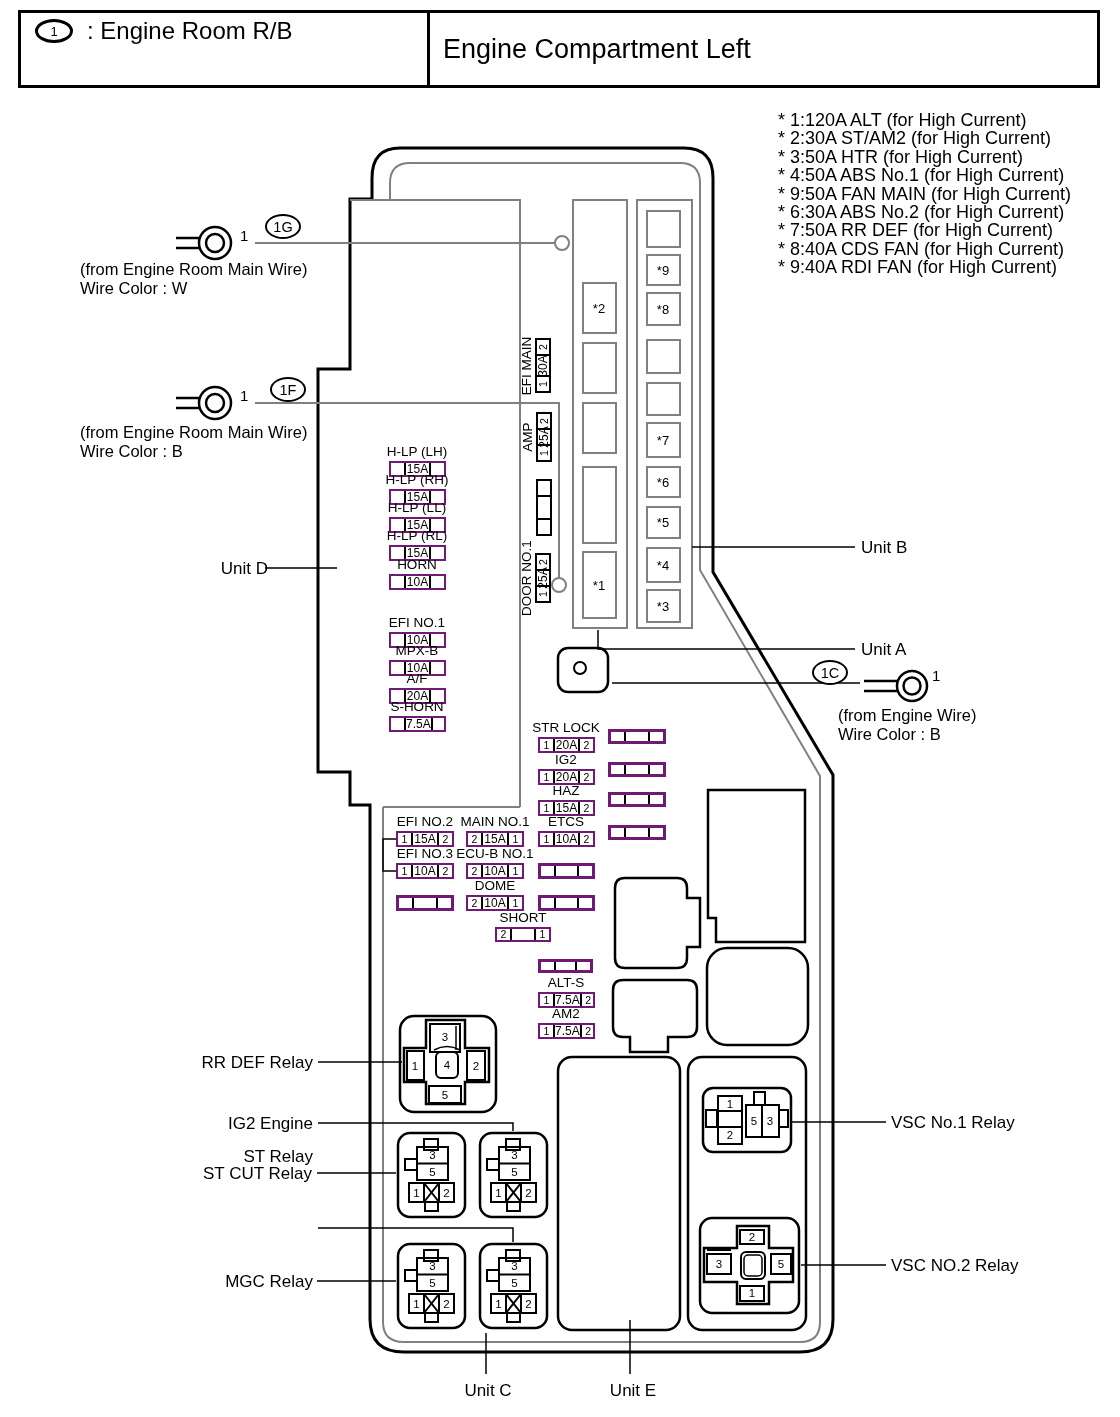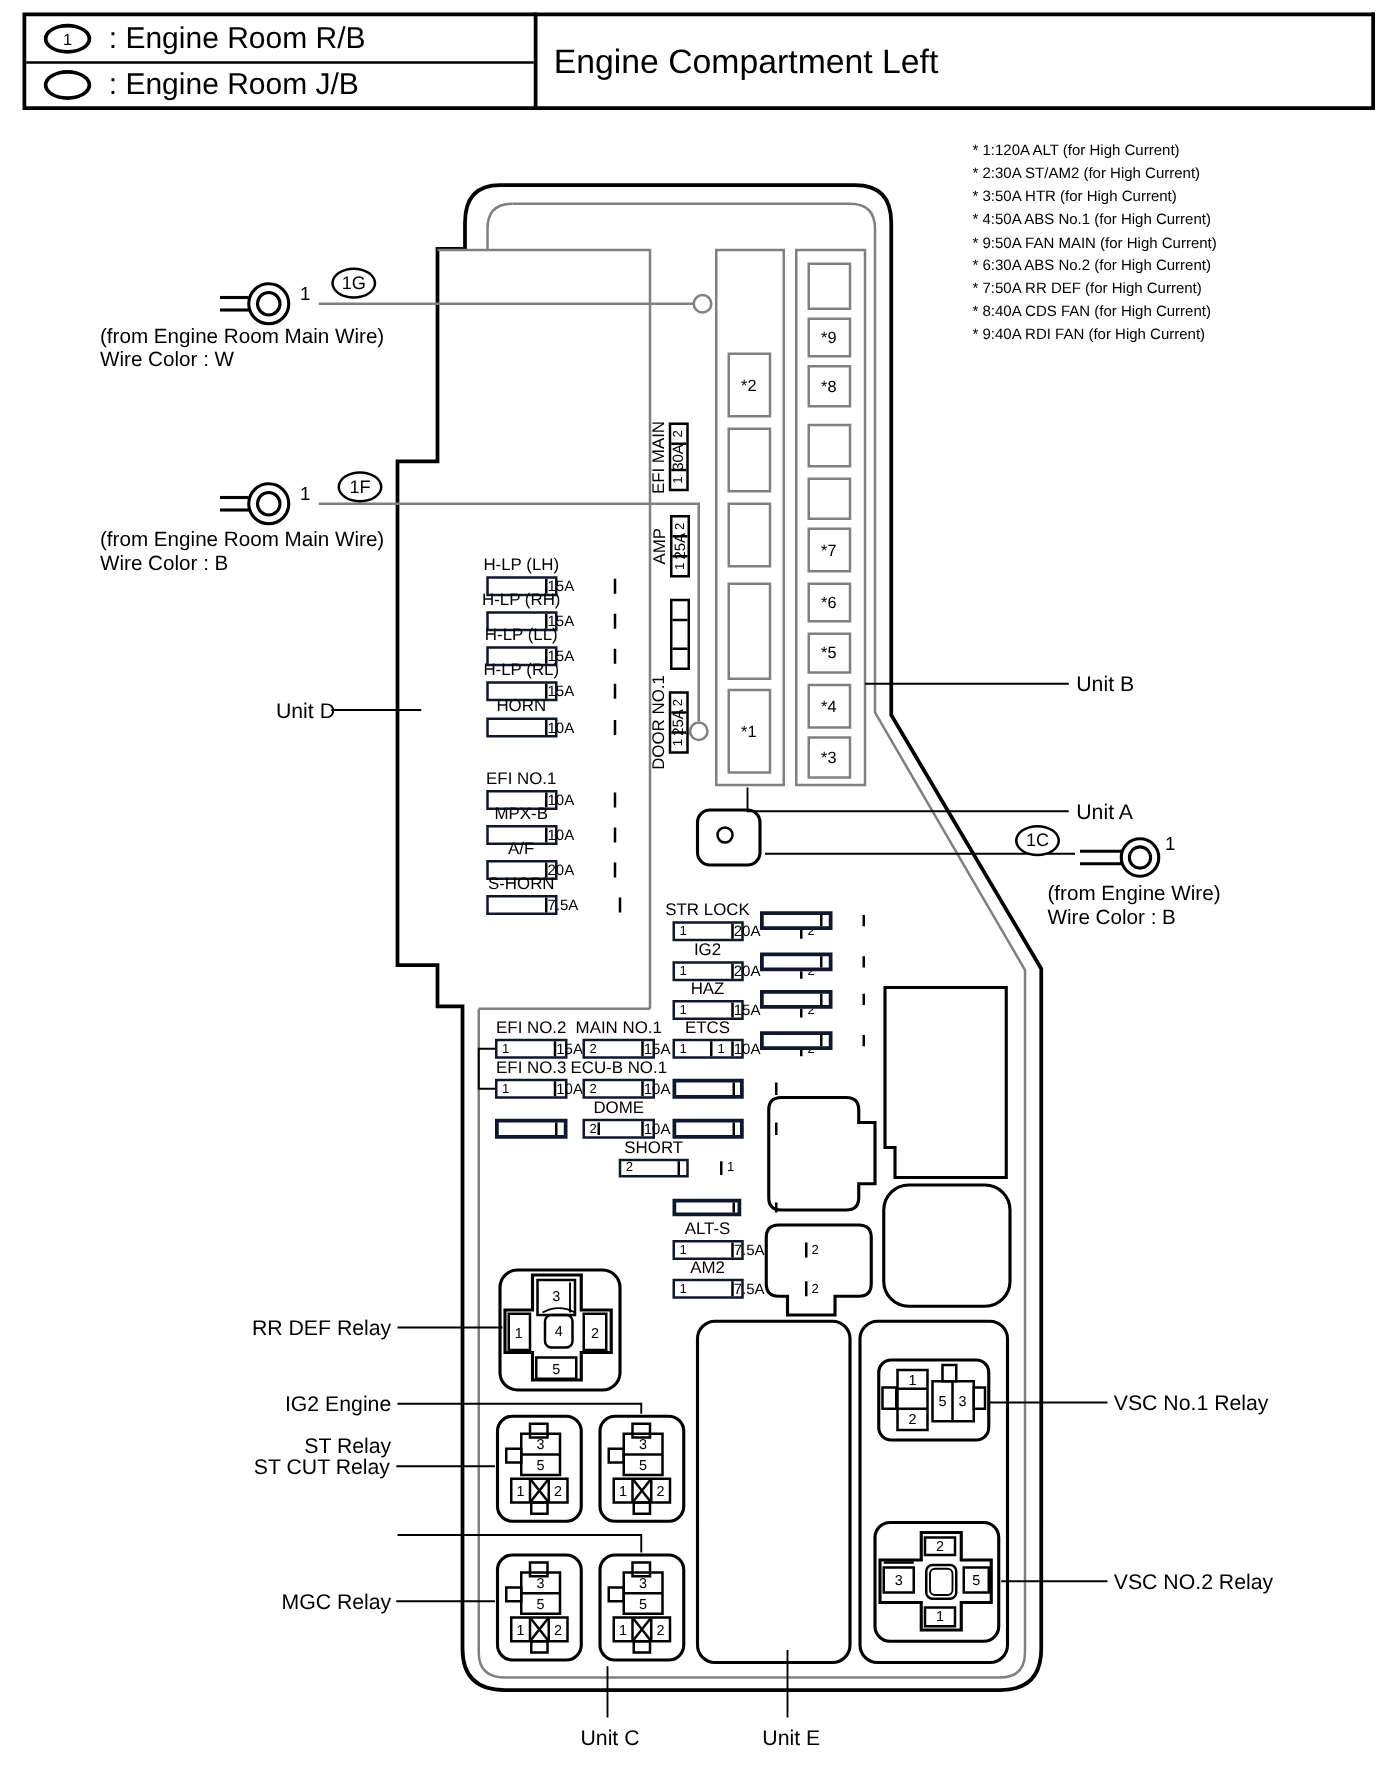--- a/index.html
+++ b/index.html
@@ -9,32 +9,32 @@
   
   .legend{position:absolute;left:18px;top:10px;width:412px;height:78px;border:3px solid #000;box-sizing:border-box;}
   .legend .row{height:36px;display:flex;align-items:center;gap:14px;padding-left:14px;box-sizing:border-box;font-size:24px;}
   .legend .row+.row{border-top:2px solid #000;}
   .sym{width:38px;height:24px;border:3px solid #000;border-radius:50%;display:flex;align-items:center;
        justify-content:center;font-size:13px;box-sizing:border-box;flex:0 0 auto;}
   .titlebox{position:absolute;left:427px;top:10px;width:673px;height:78px;border:3px solid #000;border-left:none;
             display:flex;align-items:center;padding-left:16px;font-size:27px;box-sizing:border-box;}
   
   .notes{position:absolute;left:778px;top:111px;}
-  .note{font-size:12px;line-height:18.4px;white-space:nowrap;}
+  .note{font-size:18px;line-height:18.4px;white-space:nowrap;}
   
   .lab{position:absolute;font-size:17px;white-space:nowrap;line-height:1;}
   .lab.r{transform:translateX(-100%);}
   .lab.c{transform:translateX(-50%);}
   .sm{font-size:15px;}
   .wiretxt{position:absolute;font-size:16.5px;line-height:19px;white-space:nowrap;}
   .tag{position:absolute;border:2px solid #000;border-radius:50%;display:flex;align-items:center;
        justify-content:center;font-size:14.5px;background:#fff;box-sizing:border-box;width:36px;height:25px;text-align:right;}
   
   .flabel{position:absolute;transform:translateX(-50%);font-size:13.5px;white-space:nowrap;line-height:1;text-align:center;}
-  .fuse{position:absolute;display:flex;border:2px solid #0f172a;background:#fff;box-sizing:border-box;gap:32px;}
+  .fuse{position:absolute;display:flex;border:2px solid #701a75;background:#fff;box-sizing:border-box;}
   .fuse>div{display:flex;align-items:center;justify-content:center;font-size:10.5px;line-height:1;}
   .fuse>div+div{border-left:2px solid #000;}
   .fuse>.s{width:13px;flex:0 0 auto;}
   .fuse>.m{flex:1;font-size:12px;}
   .fuse.em{border-width:3px;}
   .vfuse{position:absolute;display:flex;flex-direction:column;border:2px solid #000;background:#fff;box-sizing:border-box;}
   .vfuse>div{display:flex;align-items:center;justify-content:center;font-size:10.5px;overflow:visible;}
   .vfuse>div+div{border-top:2px solid #000;}
   .vfuse>.vt{height:14px;flex:0 0 auto;}
   .vfuse>.vm{flex:1;font-size:12px;}
@@ -256,24 +256,20 @@
     <text x="781" y="1268">5</text>
     <text x="752" y="1297">1</text>
   </g>
 </svg>
 
 <div class="legend">
   <div class="row">
     <span class="sym">1</span>
     <span>: Engine Room R/B</span>
   </div>
-  <div class="row">
-    <span class="sym"></span>
-    <span>: Engine Room J/B</span>
-  </div>
 </div>
 <div class="titlebox">Engine Compartment Left</div>
 
 <div class="notes">
   <div class="note">* 1:120A ALT (for High Current)</div>
   <div class="note">* 2:30A ST/AM2 (for High Current)</div>
   <div class="note">* 3:50A HTR (for High Current)</div>
   <div class="note">* 4:50A ABS No.1 (for High Current)</div>
   <div class="note">* 9:50A FAN MAIN (for High Current)</div>
   <div class="note">* 6:30A ABS No.2 (for High Current)</div>

